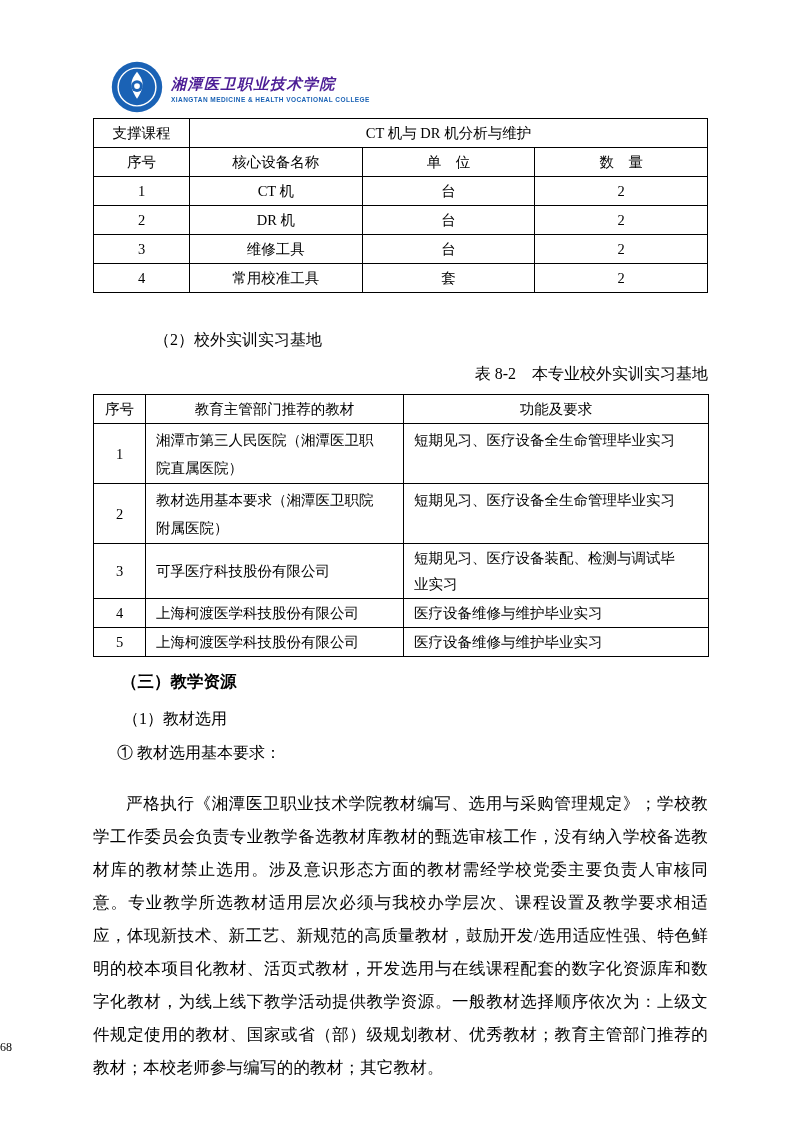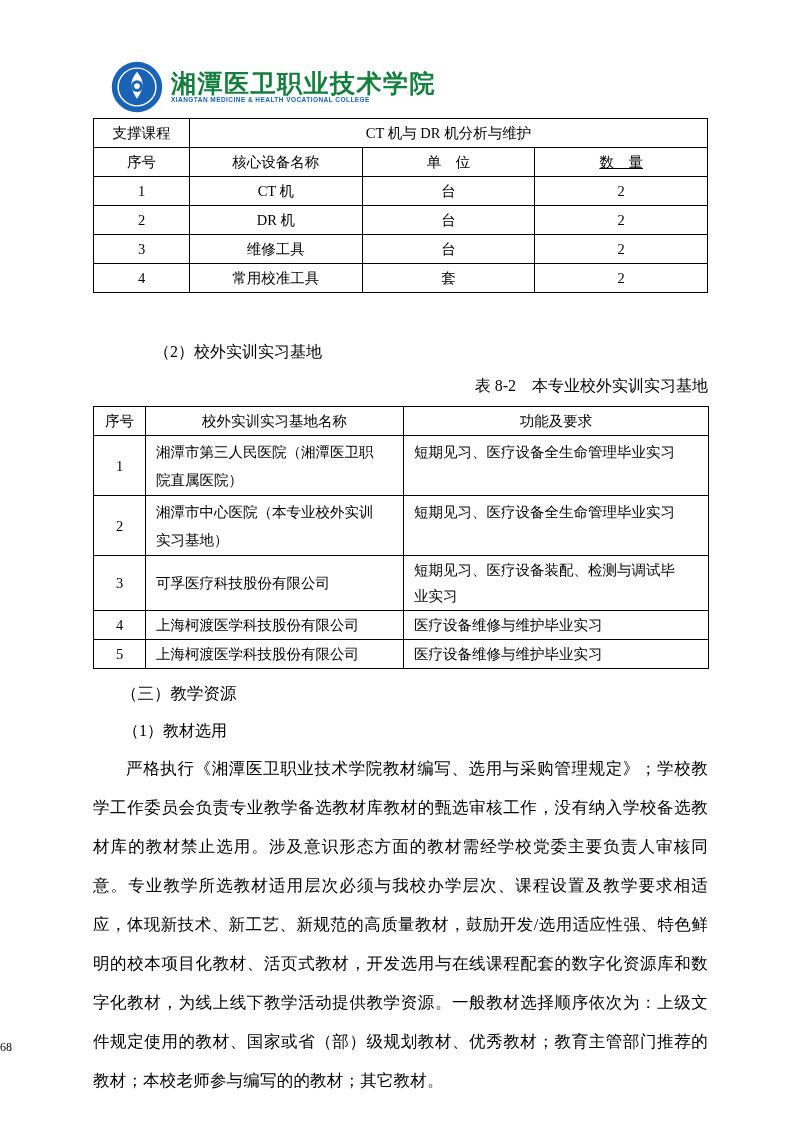--- a/index.html
+++ b/index.html
@@ -10,22 +10,22 @@
     background:#ffffff;
     font-family:"Liberation Serif", serif;
     color:#000;
     overflow:hidden;
   }
   
   .logo { position:absolute; top:60px; left:110px; display:flex; align-items:center; gap:7px; }
   .logo-emblem { width:54px; height:54px; flex:0 0 auto; }
   .logo-text { display:flex; flex-direction:column; justify-content:center; }
   .logo-cn {
-    color:#15803d; font-weight:bold; 
-    font-size:25px; letter-spacing:1.5px; line-height:24px;
+    color:#4c1d95; font-weight:bold; font-style:italic;
+    font-size:15px; letter-spacing:1.5px; line-height:24px;
     font-family:"Liberation Serif", serif;
   }
   .logo-en {
     color:#1a62b5; font-size:6.5px; letter-spacing:0.45px;
     white-space:nowrap; font-weight:bold;
     font-family:"Liberation Sans", sans-serif;
   }
   
   .content { position:absolute; top:118px; left:93px; width:615px; }
   
@@ -36,38 +36,38 @@
     font-size:14.5px;
     text-align:center;
     vertical-align:middle;
     height:27px;
     padding:1px 4px;
     line-height:26px;
   }
   .tbl1 .c1 { width:96px;font-family:Liberation Serif, serif; }
   .tbl1 .c2 { width:272px; }
   .tbl1 .c3 { width:86px; }
-  .tbl1 .c4 { width:161px;text-decoration:underline; }
+  .tbl1 .c4 { width:161px; }
   .tbl2 .c1 { width:52px; }
   .tbl2 .c2 { width:258px; }
   .tbl2 .c3 { width:305px; }
   .tbl2 td.left { text-align:left; padding-left:10px; padding-right:26px; }
   .tbl2 tr.tall td { height:57px; line-height:28px; vertical-align:middle; }
   .tbl2 tr.tall td.left { vertical-align:top; padding-top:2px; }
   
-  .h-sub2 { margin-top:48px; padding-left:61px; font-size:16px; line-height:22px; }
+  .h-sub2 { margin-top:36px; padding-left:61px; font-size:16px; line-height:22px; }
   .tbl-caption { margin-top:12px; text-align:right; font-size:16px; line-height:22px; }
   .tbl2 { margin-top:9px; }
-  .h-bold { margin-top:13px; padding-left:28px; font-size:16.5px; font-weight:normal; line-height:24px; }
+  .h-bold { margin-top:13px; padding-left:28px; font-size:16.5px; font-weight:bold; line-height:24px; }
   .h-sub1 { margin-top:13px; padding-left:30px; font-size:16px; line-height:24px; }
   .h-circ { margin-top:10px; padding-left:24px; font-size:16px; line-height:24px; }
   .para {
-    margin-top:6px;
+    margin-top:22px;
     font-size:16.5px;
-    line-height:39px;
+    line-height:33px;
     text-align:justify;
     text-indent:2em;
     letter-spacing:0.2px;
   }
   .page-num {
     position:absolute; top:1040px; left:0; width:100%;
     text-align:left; font-size:12px;
     font-family:Liberation Serif, serif;
   }
 </style>
@@ -133,31 +133,31 @@
     </tbody>
       </table>
 
     <div class="h-sub2">（2）校外实训实习基地</div>
     <div class="tbl-caption">表 8-2　本专业校外实训实习基地</div>
 
     <table class="tbl tbl2">
       <tbody>
           <tr>
         <td class="c1">序号</td>
-        <td class="c2">校外实训实习基地名称</td>
+        <td class="c2">教育主管部门推荐的教材</td>
         <td class="c3">功能及要求</td>
       </tr>
       <tr class="tall">
         <td>1</td>
         <td class="left">湘潭市第三人民医院（湘潭医卫职院直属医院）</td>
         <td class="left">短期见习、医疗设备全生命管理毕业实习</td>
       </tr>
       <tr class="tall">
         <td>2</td>
-        <td class="left">湘潭市中心医院（本专业校外实训实习基地）</td>
+        <td class="left">教材选用基本要求（湘潭医卫职院附属医院）</td>
         <td class="left">短期见习、医疗设备全生命管理毕业实习</td>
       </tr>
       <tr>
         <td>3</td>
         <td class="left">可孚医疗科技股份有限公司</td>
         <td class="left">短期见习、医疗设备装配、检测与调试毕业实习</td>
       </tr>
       <tr>
         <td>4</td>
         <td class="left">上海柯渡医学科技股份有限公司</td>
@@ -166,19 +166,20 @@
       <tr>
         <td>5</td>
         <td class="left">上海柯渡医学科技股份有限公司</td>
         <td class="left">医疗设备维修与维护毕业实习</td>
       </tr>
     </tbody>
       </table>
 
     <div class="h-bold">（三）教学资源</div>
     <div class="h-sub1">（1）教材选用</div>
+    <div class="h-circ">① 教材选用基本要求：</div>
     <div class="para">严格执行《湘潭医卫职业技术学院教材编写、选用与采购管理规定》；学校教学工作委员会负责专业教学备选教材库教材的甄选审核工作，没有纳入学校备选教材库的教材禁止选用。涉及意识形态方面的教材需经学校党委主要负责人审核同意。专业教学所选教材适用层次必须与我校办学层次、课程设置及教学要求相适应，体现新技术、新工艺、新规范的高质量教材，鼓励开发/选用适应性强、特色鲜明的校本项目化教材、活页式教材，开发选用与在线课程配套的数字化资源库和数字化教材，为线上线下教学活动提供教学资源。一般教材选择顺序依次为：上级文件规定使用的教材、国家或省（部）级规划教材、优秀教材；教育主管部门推荐的教材；本校老师参与编写的的教材；其它教材。</div>
 
   </div>
 
   <div class="page-num">68</div>
 
 </div>
 
 </body></html>

